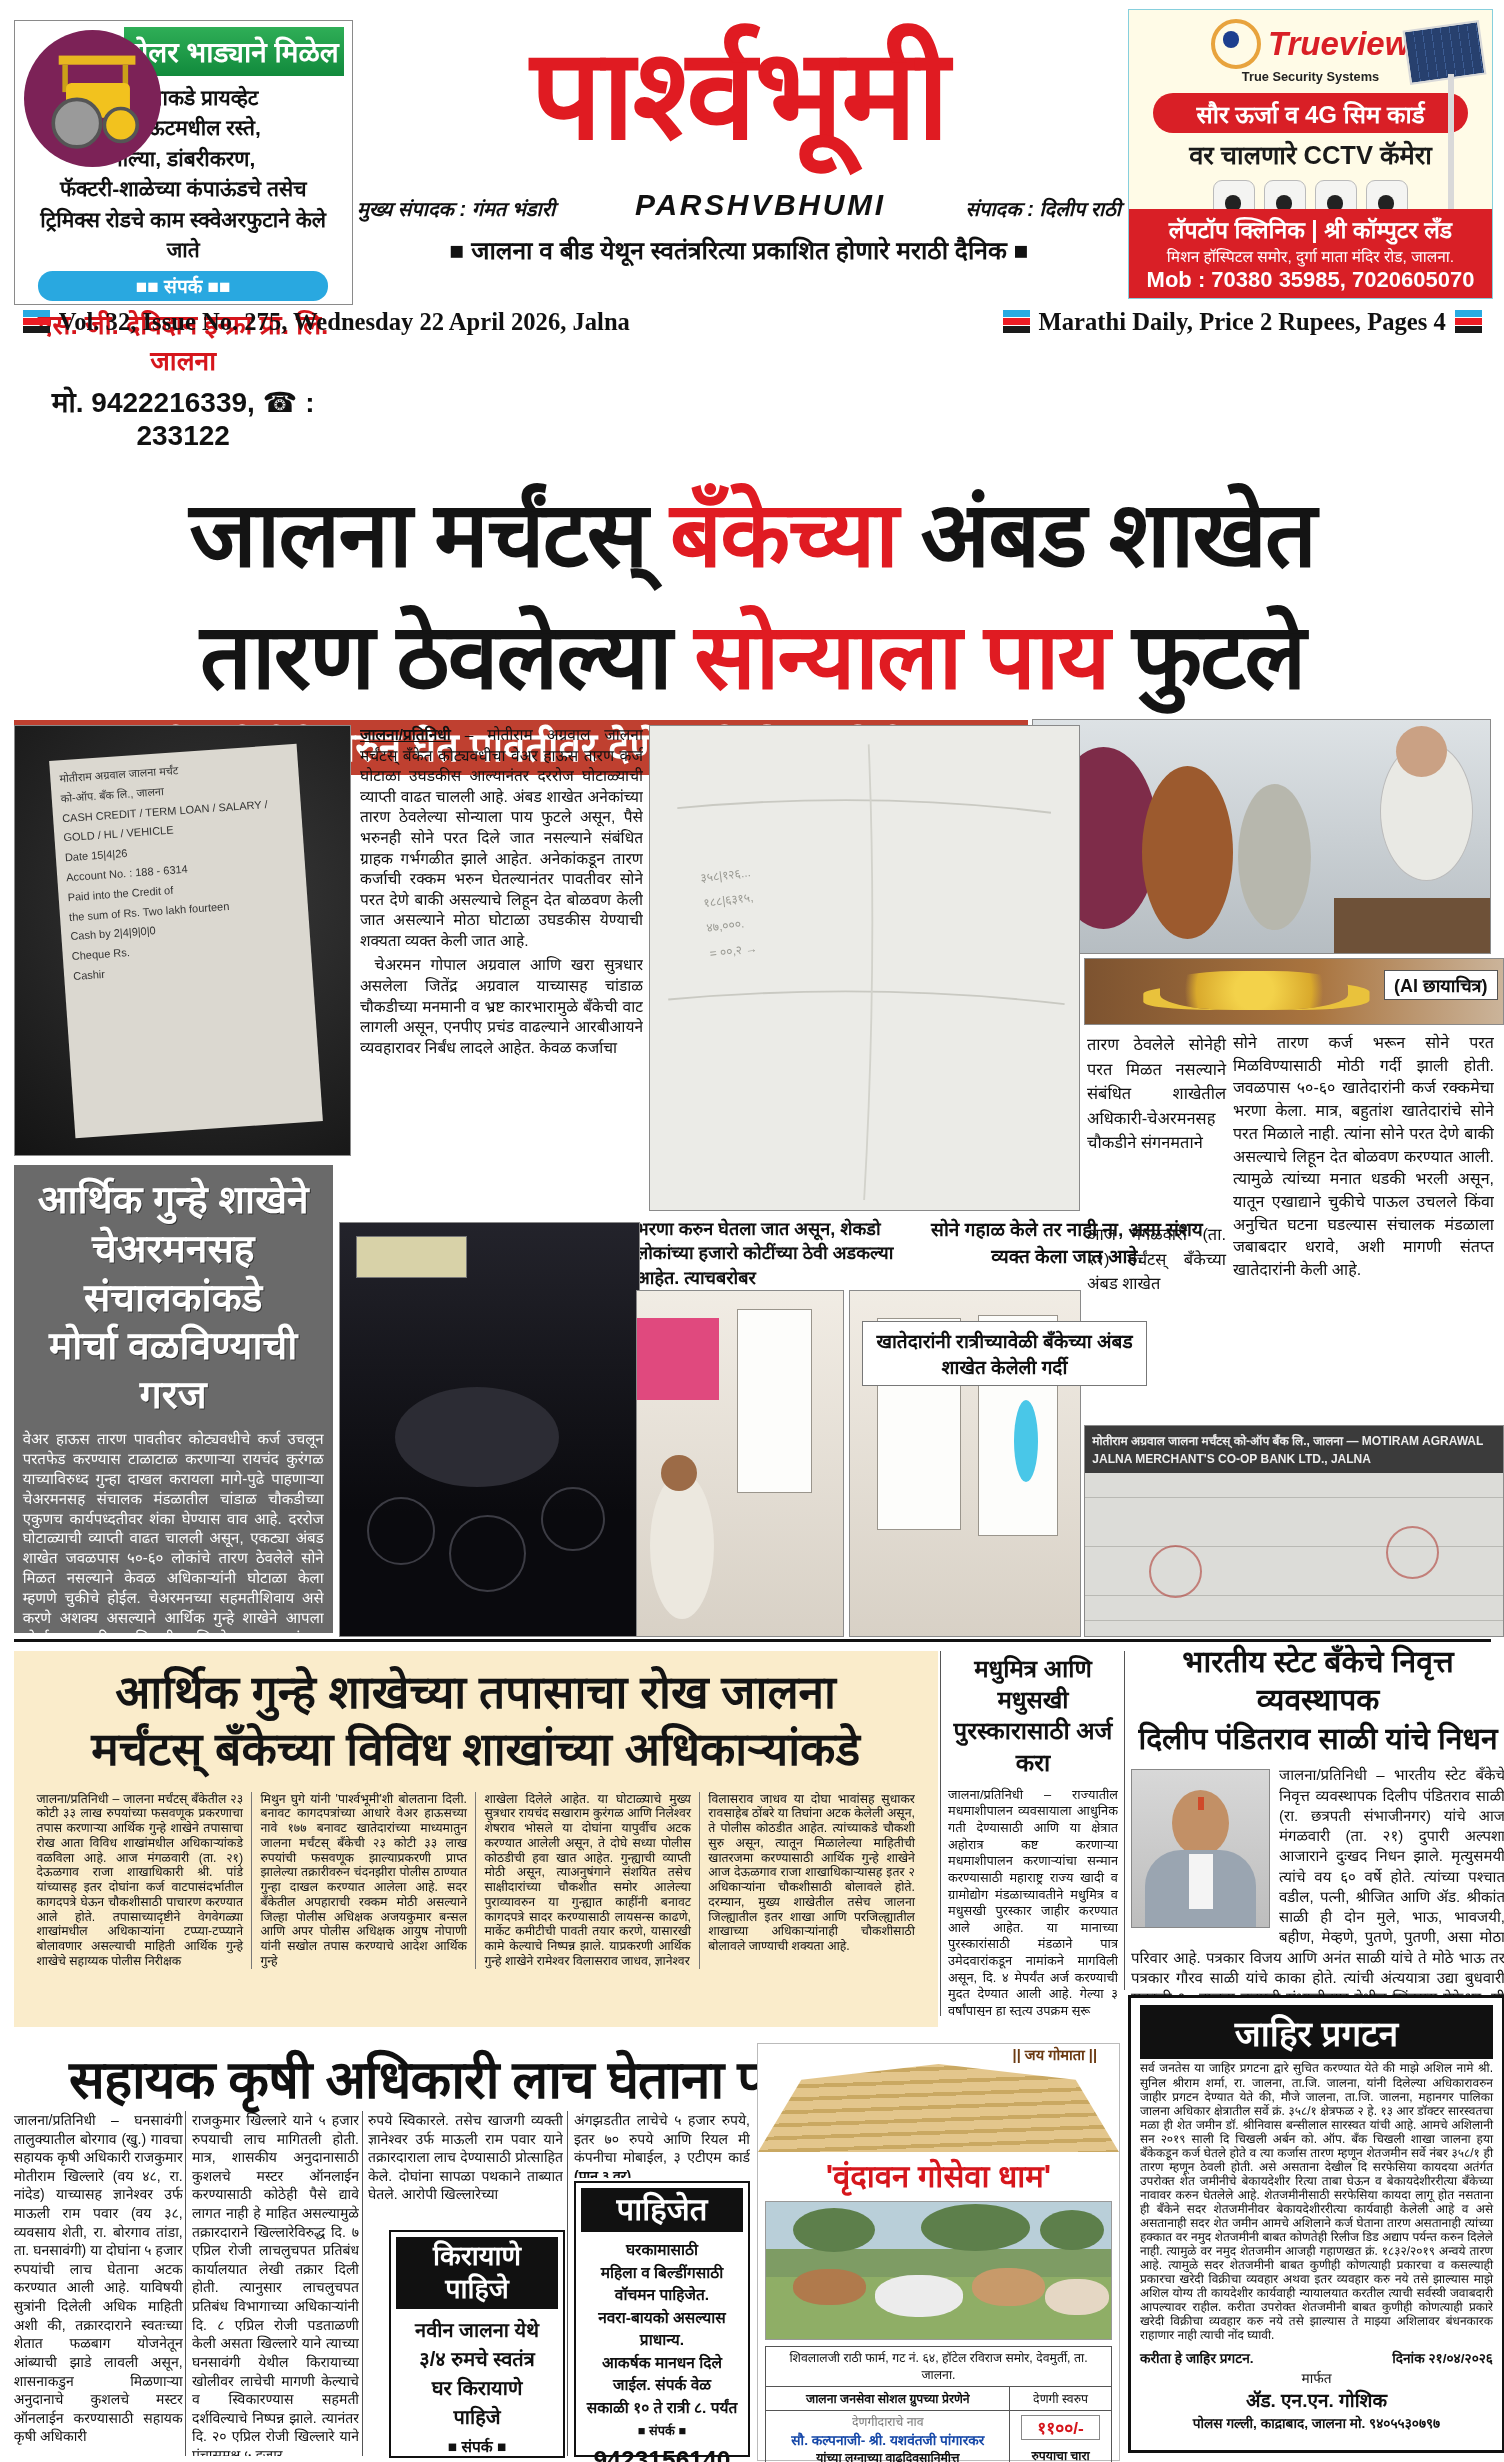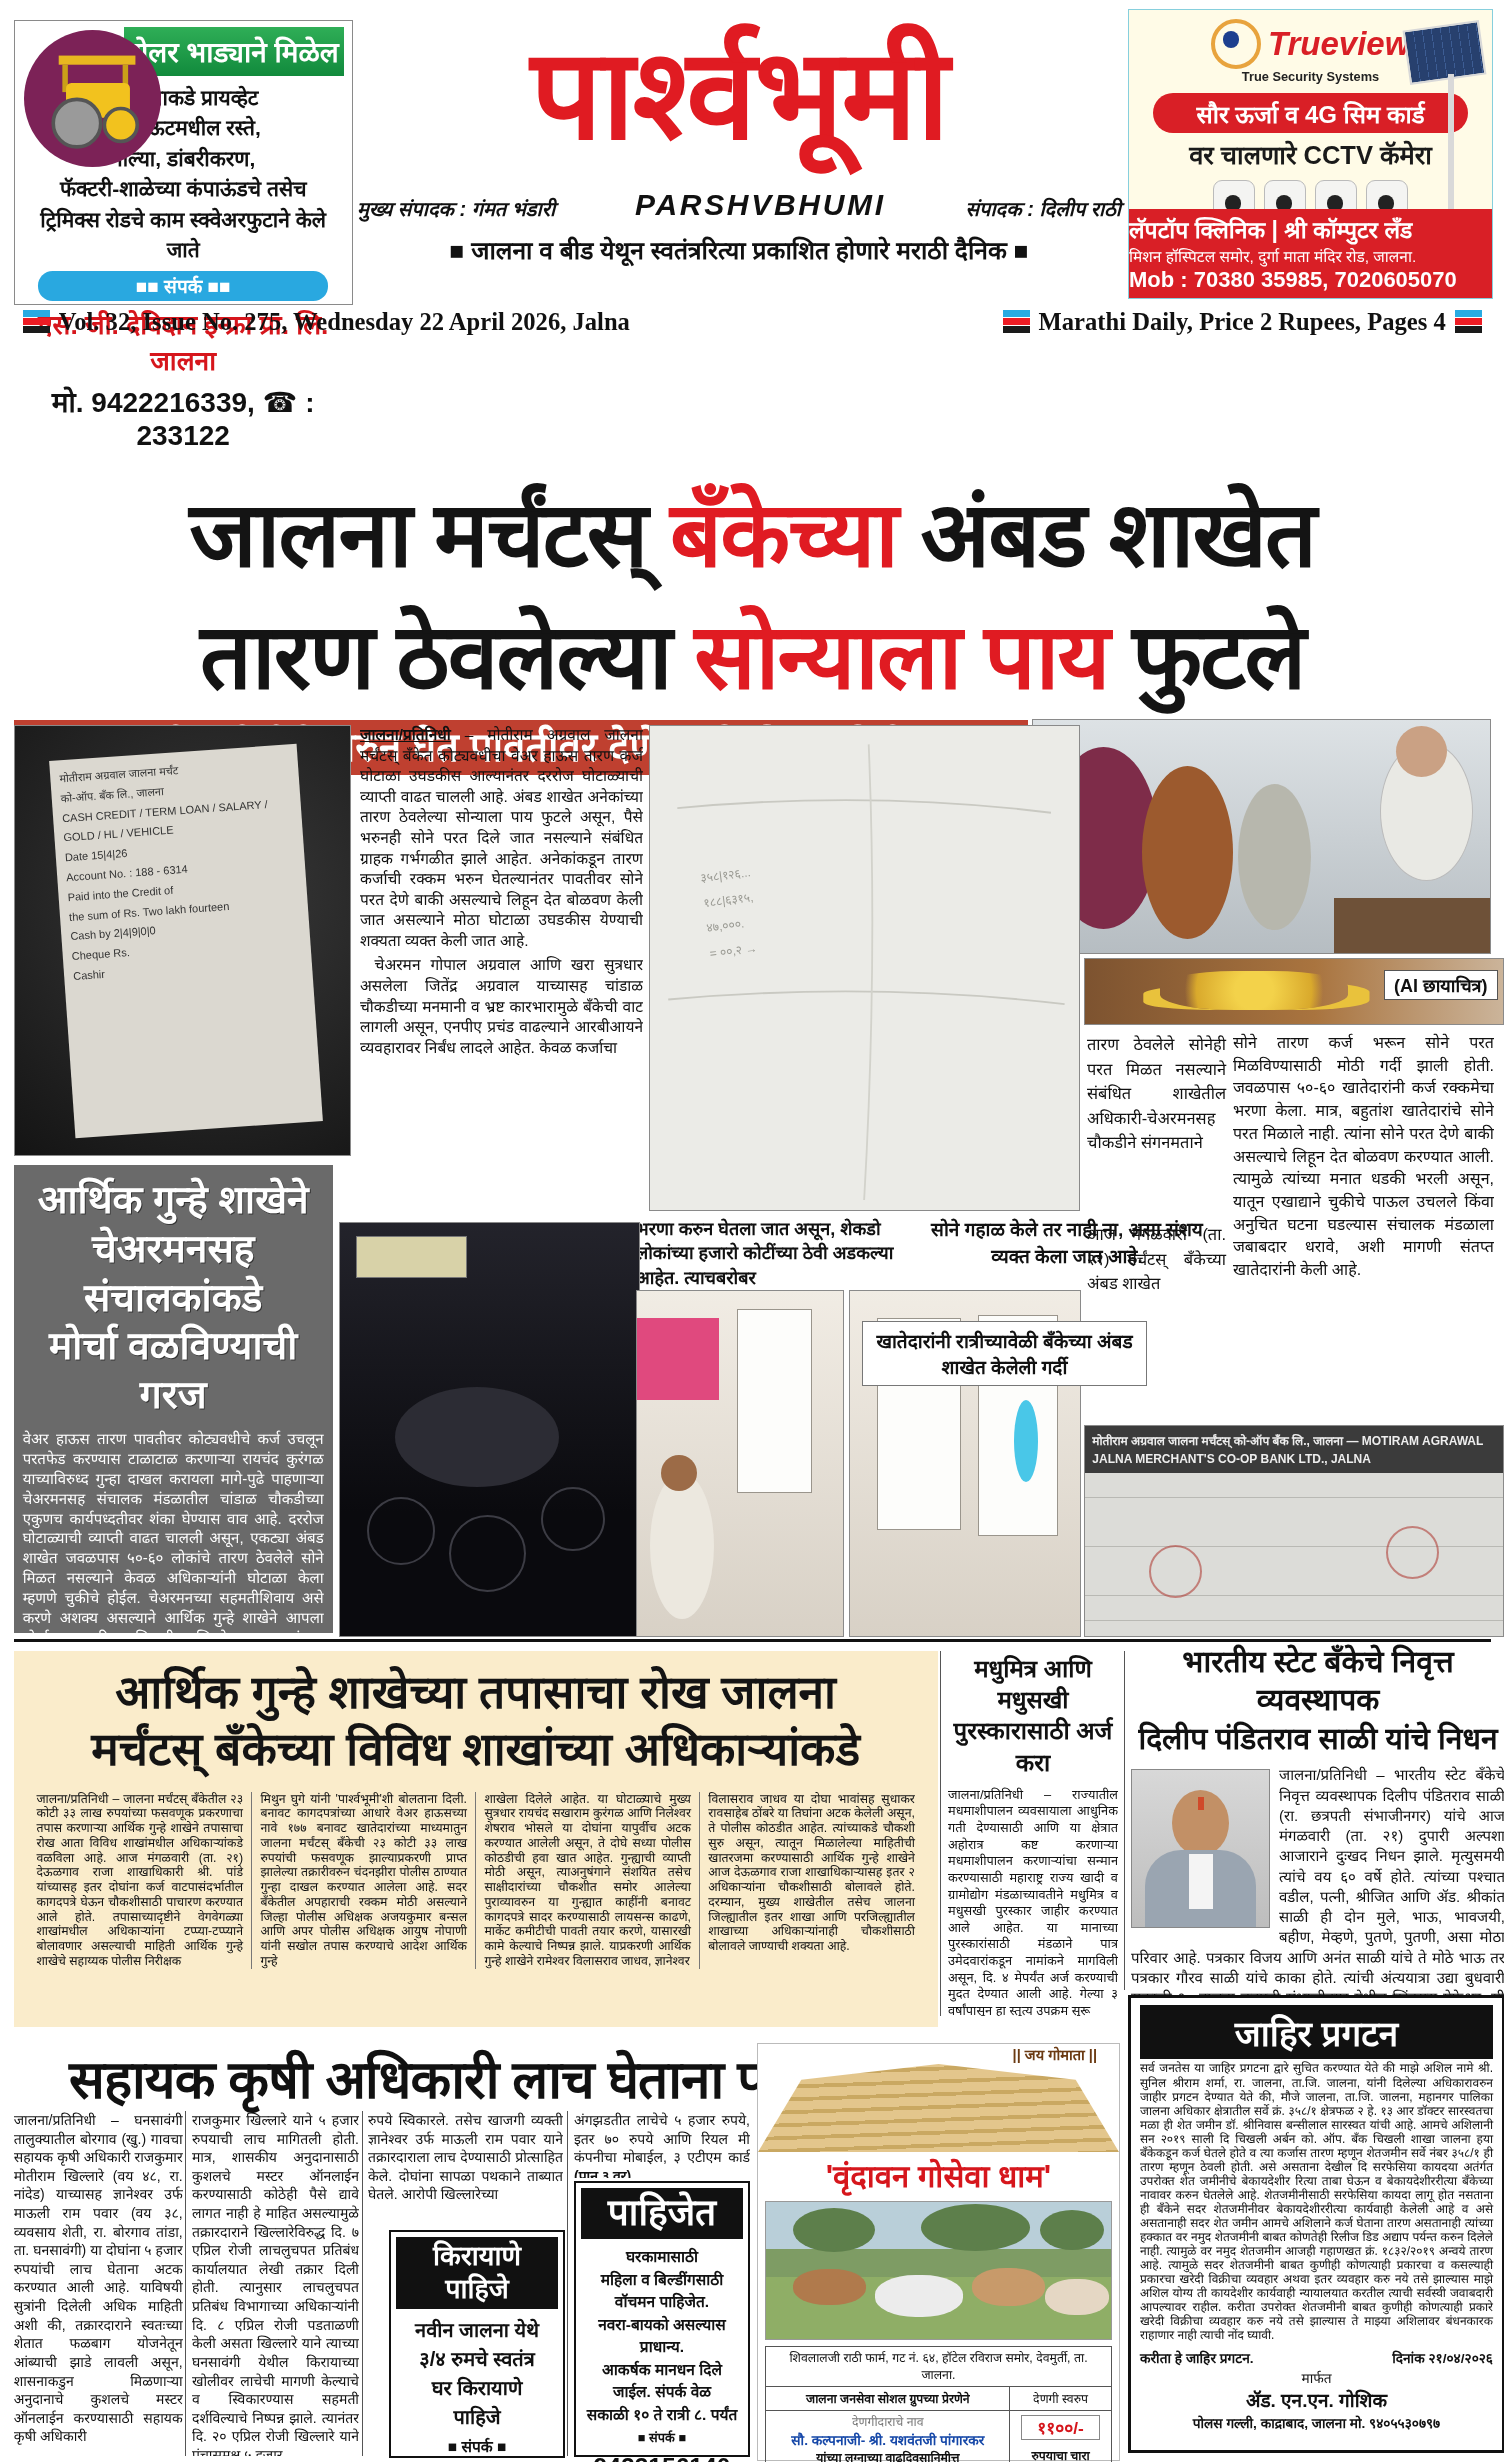--- a/index.html
+++ b/index.html
@@ -33,21 +33,21 @@
   .tv-ring{width:42px;height:42px;border-radius:50%;border:4.6px solid #e8a33d;position:relative;}
   .tv-ring:after{content:"";position:absolute;left:8.2px;top:8.2px;width:16.4px;height:16.4px;border-radius:50%;background:#1d3f8f;}
   .tv-brand{color:#d91f26;font-size:33px;font-weight:800;font-style:italic;}
   .tv-sub{font-size:12.8px;font-weight:bold;color:#222;text-align:center;}
   .tv-pill{background:#d91f26;color:#fff;font-weight:bold;font-size:24px;text-align:center;
            border-radius:22px;margin:9px 24px 3.6px;padding:3.6px 0;}
   .tv-line2{font-size:25.5px;font-weight:bold;text-align:center;color:#1a1a1a;}
   .tv-cams{display:flex;gap:9px;justify-content:center;margin-top:9px;}
   .cam{width:40px;height:47px;background:#f4f4f2;border:0.9px solid #bbb;border-radius:9px;position:relative;}
   .cam:after{content:"";position:absolute;left:11px;top:14.6px;width:16.4px;height:16.4px;border-radius:50%;background:#222;}
-  .tv-foot{position:absolute;left:0;right:0;bottom:0;background:#d91f26;color:#fff;padding:3.6px 0 5.5px;}
+  .tv-foot{position:absolute;left:0;right:0;bottom:0;background:#d91f26;color:#fff;text-align:center;padding:3.6px 0 5.5px;}
   .tv-foot .f1{font-size:23px;font-weight:bold;}
   .tv-foot .f2{font-size:15.5px;}
   .tv-foot .f3{font-size:22px;font-weight:bold;}
   .solar{position:absolute;right:9px;top:14.6px;width:73px;height:51px;background:
          repeating-linear-gradient(90deg,#27406e 0 8.2px,#3d5d94 8.2px 9px);border:2.7px solid #d8d8d8;transform:rotate(-8deg);}
   .pole{position:absolute;right:38px;top:64px;width:6.4px;height:137px;background:#d9d9d9;}
 
   
   .datebar{display:flex;justify-content:space-between;align-items:center;
            font-family:"Liberation Serif","DejaVu Serif",serif;font-size:24.6px;font-weight:600;}
@@ -409,21 +409,21 @@
 पाहिजे</div>
     <div class="cbody pre" style="font-size:20px;">नवीन जालना येथे
 ३/४ रुमचे स्वतंत्र
 घर किरायाणे
 पाहिजे</div>
     <div class="csmall">■ संपर्क ■</div>
 
   </div>
 
   <div class="abs classified" style="left:574px;top:2181px;width:176px;height:276px;">
-    <div class="chead" style="font-size:37px;">पाहिजेत</div>
+    <div class="chead" style="font-size:31px;">पाहिजेत</div>
     <div class="cbody pre" style="font-size:15.5px;">घरकामासाठी
 महिला व बिल्डींगसाठी
 वॉचमन पाहिजेत.
 नवरा-बायको असल्यास
 प्राधान्य.
 आकर्षक मानधन दिले
 जाईल. संपर्क वेळ
 सकाळी १० ते रात्री ८. पर्यंत</div>
     <div class="csmall" style="font-size:12.8px;margin-top:1.8px;">■ संपर्क ■</div>
     <div class="cphone" style="font-size:24.6px;border:none;">9423156140</div>

